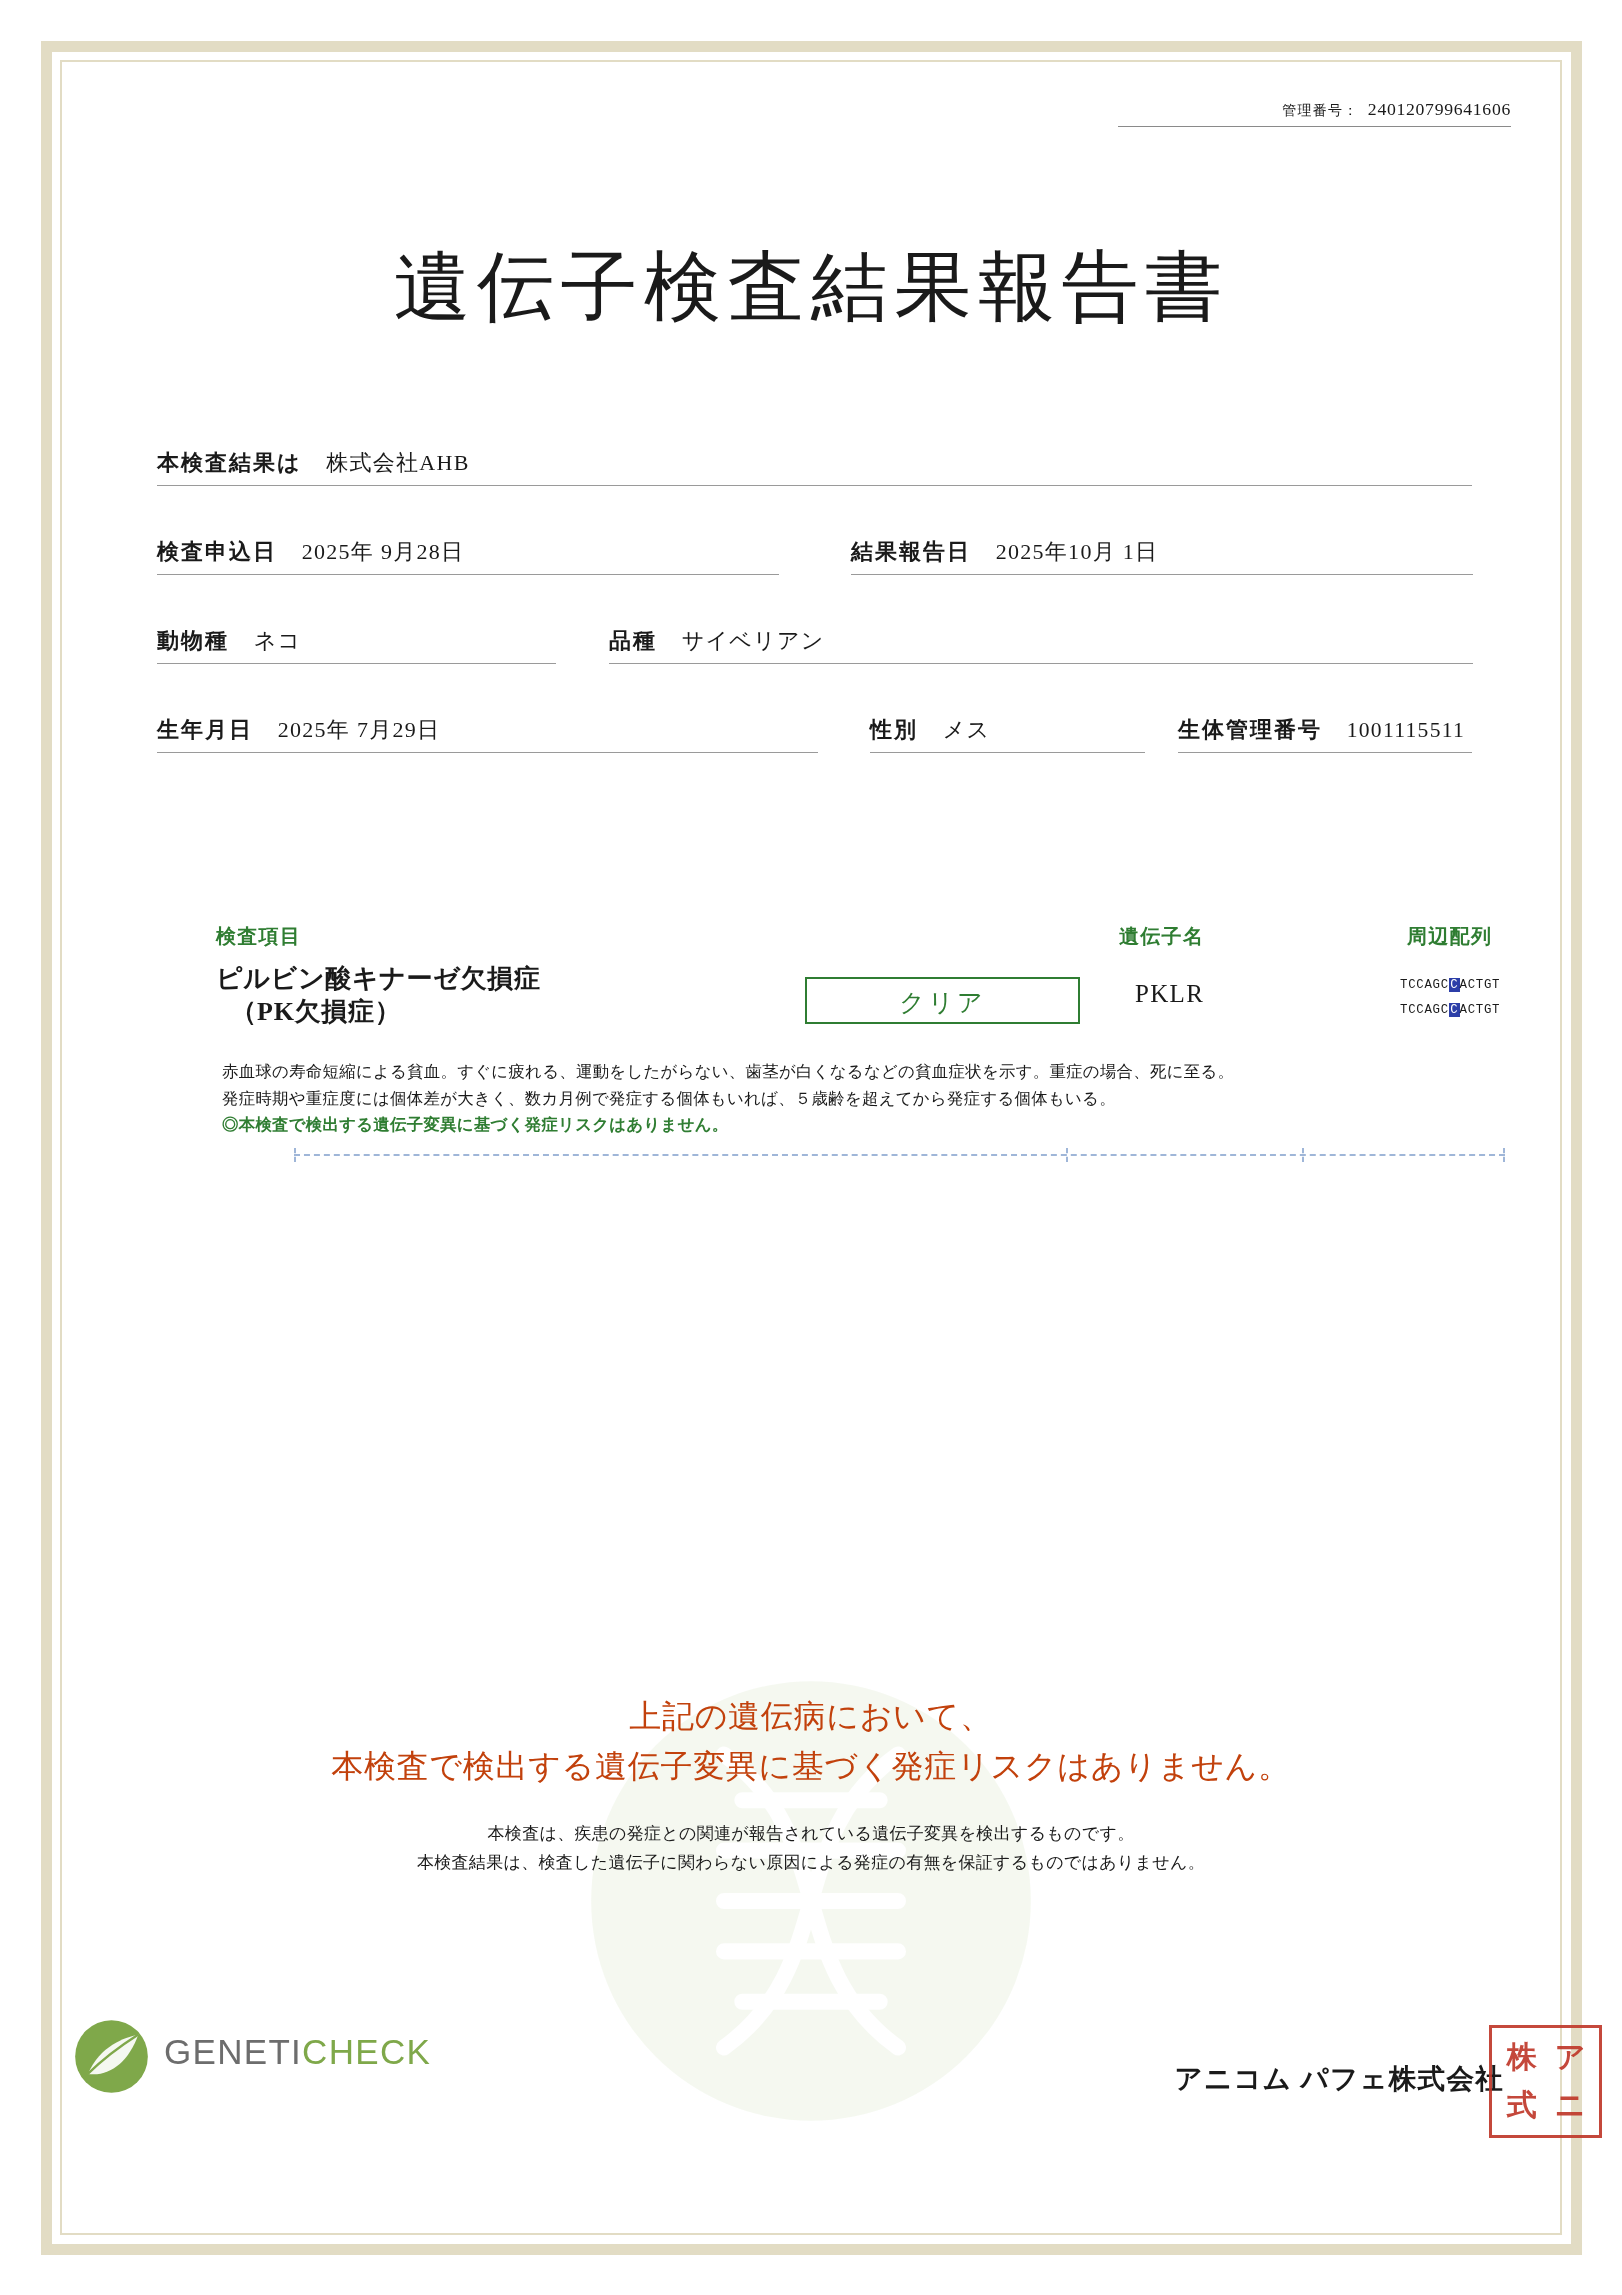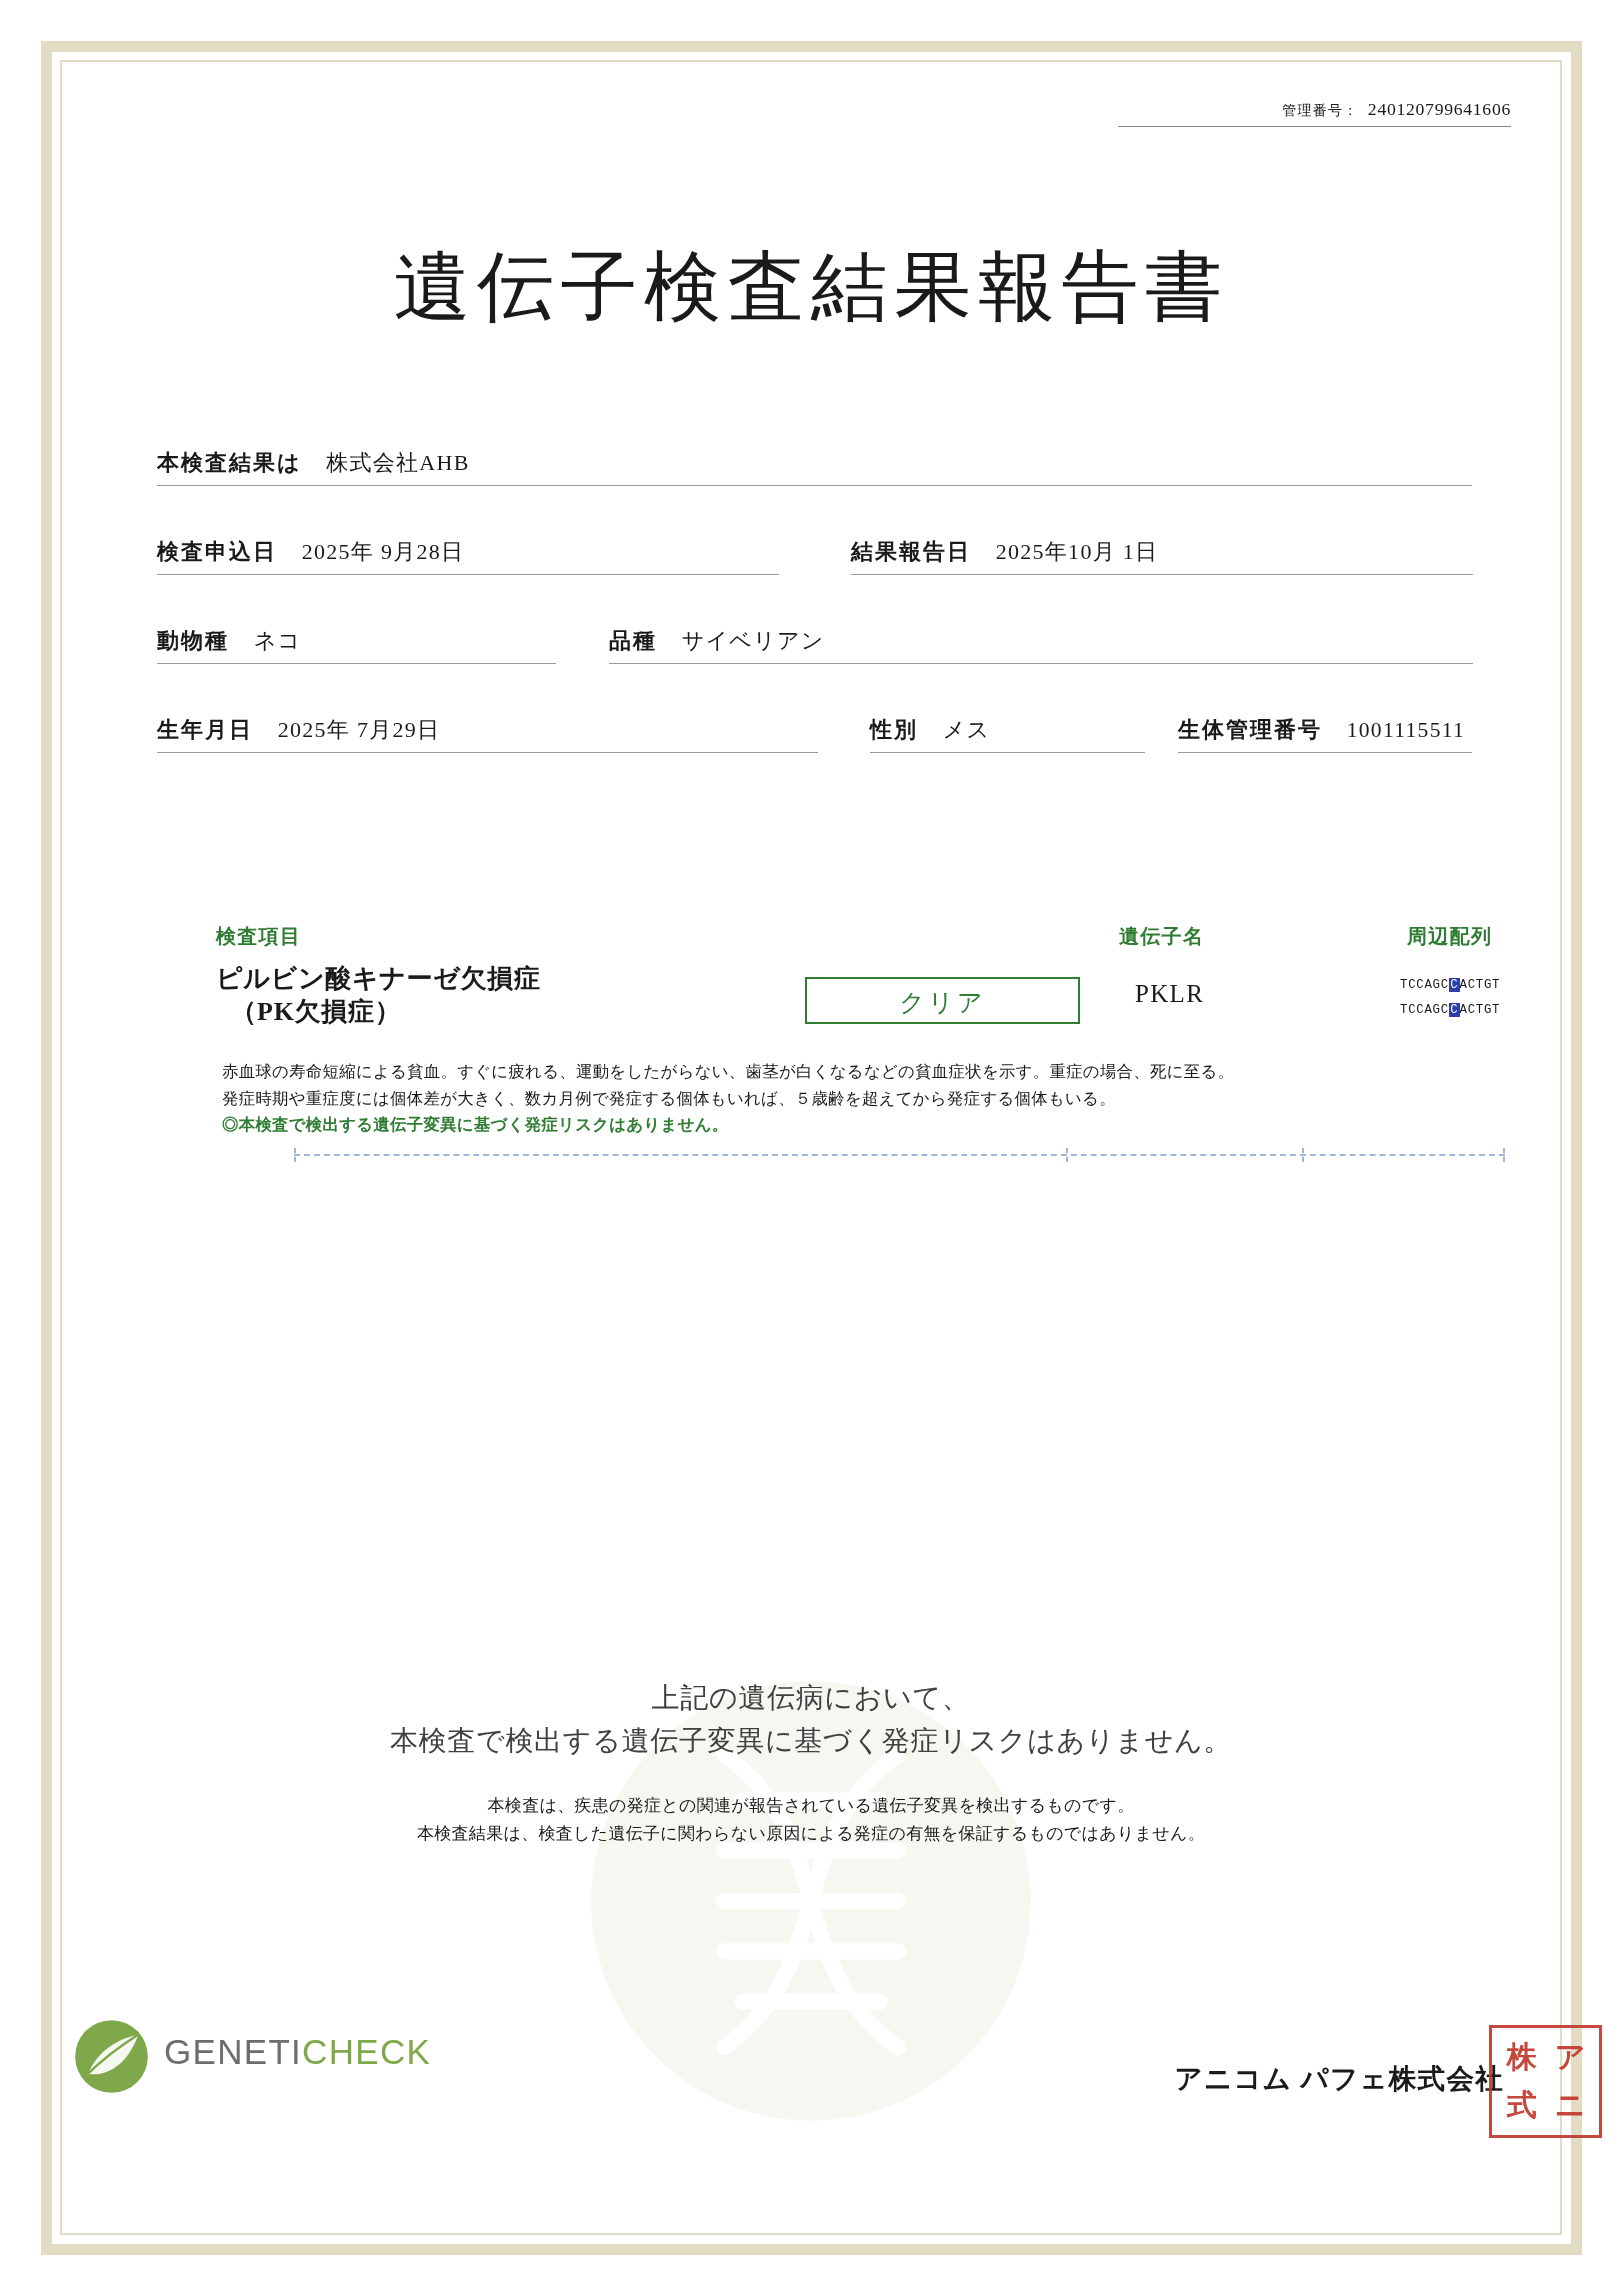--- a/index.html
+++ b/index.html
@@ -253,24 +253,25 @@
   
   .conclusion {
     position: absolute;
     left: 0;
     top: 1597px;
     width: 1400px;
     text-align: center;
     font-family: "Liberation Sans", sans-serif;
   }
   .conc-main {
-    font-size: 28px;
+    font-size: 32px;
     line-height: 1.55;
     letter-spacing: 0.7px;
-    color: #404040;
+    color: #c2410c;
+    margin-top: 16px;
   }
   .conc-sub {
     margin-top: 29px;
     font-size: 17px;
     line-height: 1.68;
     letter-spacing: 0.3px;
     color: #1a1a1a;
   }
 
   

